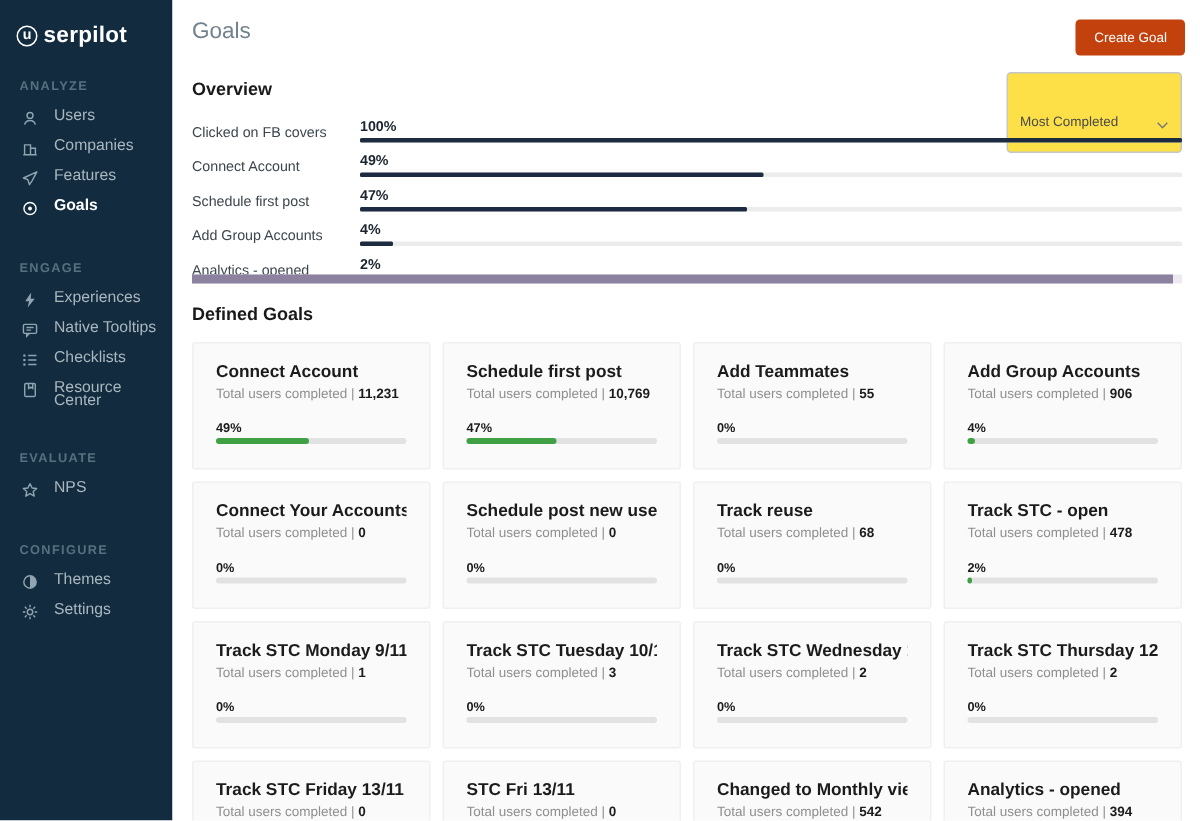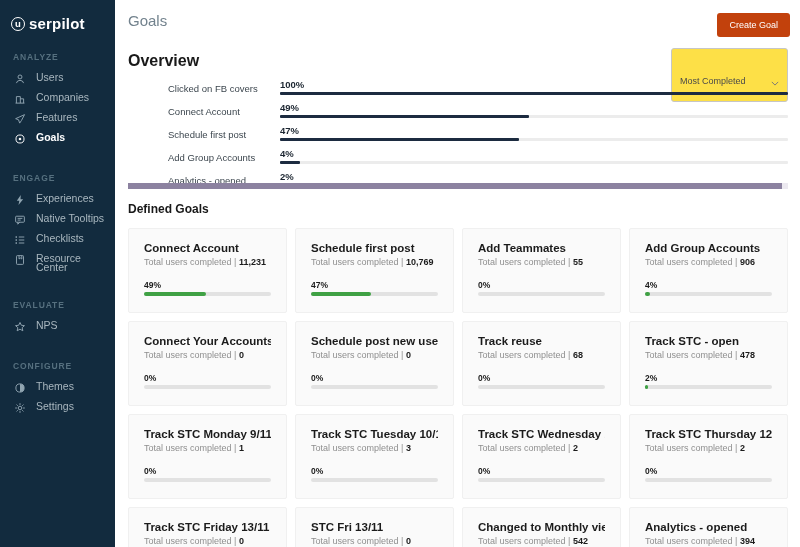--- a/index.html
+++ b/index.html
@@ -20,28 +20,28 @@
   .nav-item.active{color:#fff;font-weight:bold;}
   .nav-icon{width:12px;height:12px;flex:0 0 12px;color:#90a5b1;}
   .nav-item.active .nav-icon{color:#fff;}
   .nav-icon svg{width:12px;height:12px;display:block;}
 
   
   .main{position:absolute;left:115px;top:0;right:0;bottom:0;background:#fff;}
   .page-title{position:absolute;left:13px;top:12px;font-size:15px;color:#72828d;}
   .create-btn{position:absolute;right:10px;top:13px;background:#c2410c;color:#fff;font-size:9px;
               padding:7px 12px;border-radius:3px;border:none;cursor:pointer;font-family:inherit;}
-  .overview-heading{position:absolute;left:13px;top:52px;font-size:16px;font-weight:bold;color:#191919;}
+  .overview-heading{position:absolute;left:13px;top:52px;font-size:12px;font-weight:bold;color:#191919;}
   .sort-select{position:absolute;right:12px;top:48px;width:99px;height:22px;border:1px solid #c6c6c6;
                border-radius:3px;display:flex;align-items:flex-end;justify-content:space-between;
                padding:15px 8px;font-size:9px;color:#4a4a4a;background:#fde047;cursor:pointer;box-sizing:content-box;}
   .sort-select svg{width:8px;height:5px;display:block;color:#777;}
 
   
-  .chart{position:absolute;left:13px;right:12px;top:78px;margin-left:40px;}
+  .chart{position:absolute;left:13px;right:12px;top:78px;}
   .chart-row{position:relative;height:23px;}
   .chart-label{position:absolute;left:0;top:5px;font-size:9.5px;color:#3c464e;}
   .chart-bar-area{margin-left:112px;padding-top:1px;}
   .chart-pct{font-size:9.5px;font-weight:bold;color:#1b2530;line-height:11px;}
   .chart-track{height:3px;background:#ececec;border-radius:1px;margin-top:2px;}
   .chart-fill{height:100%;background:#1c2b40;border-radius:1px;}
   .h-scrollbar{position:absolute;left:13px;right:12px;top:183px;height:6px;background:#ece9f0;}
   .h-thumb{width:calc(100% - 6px);height:100%;background:#8c82a0;}
 
   

